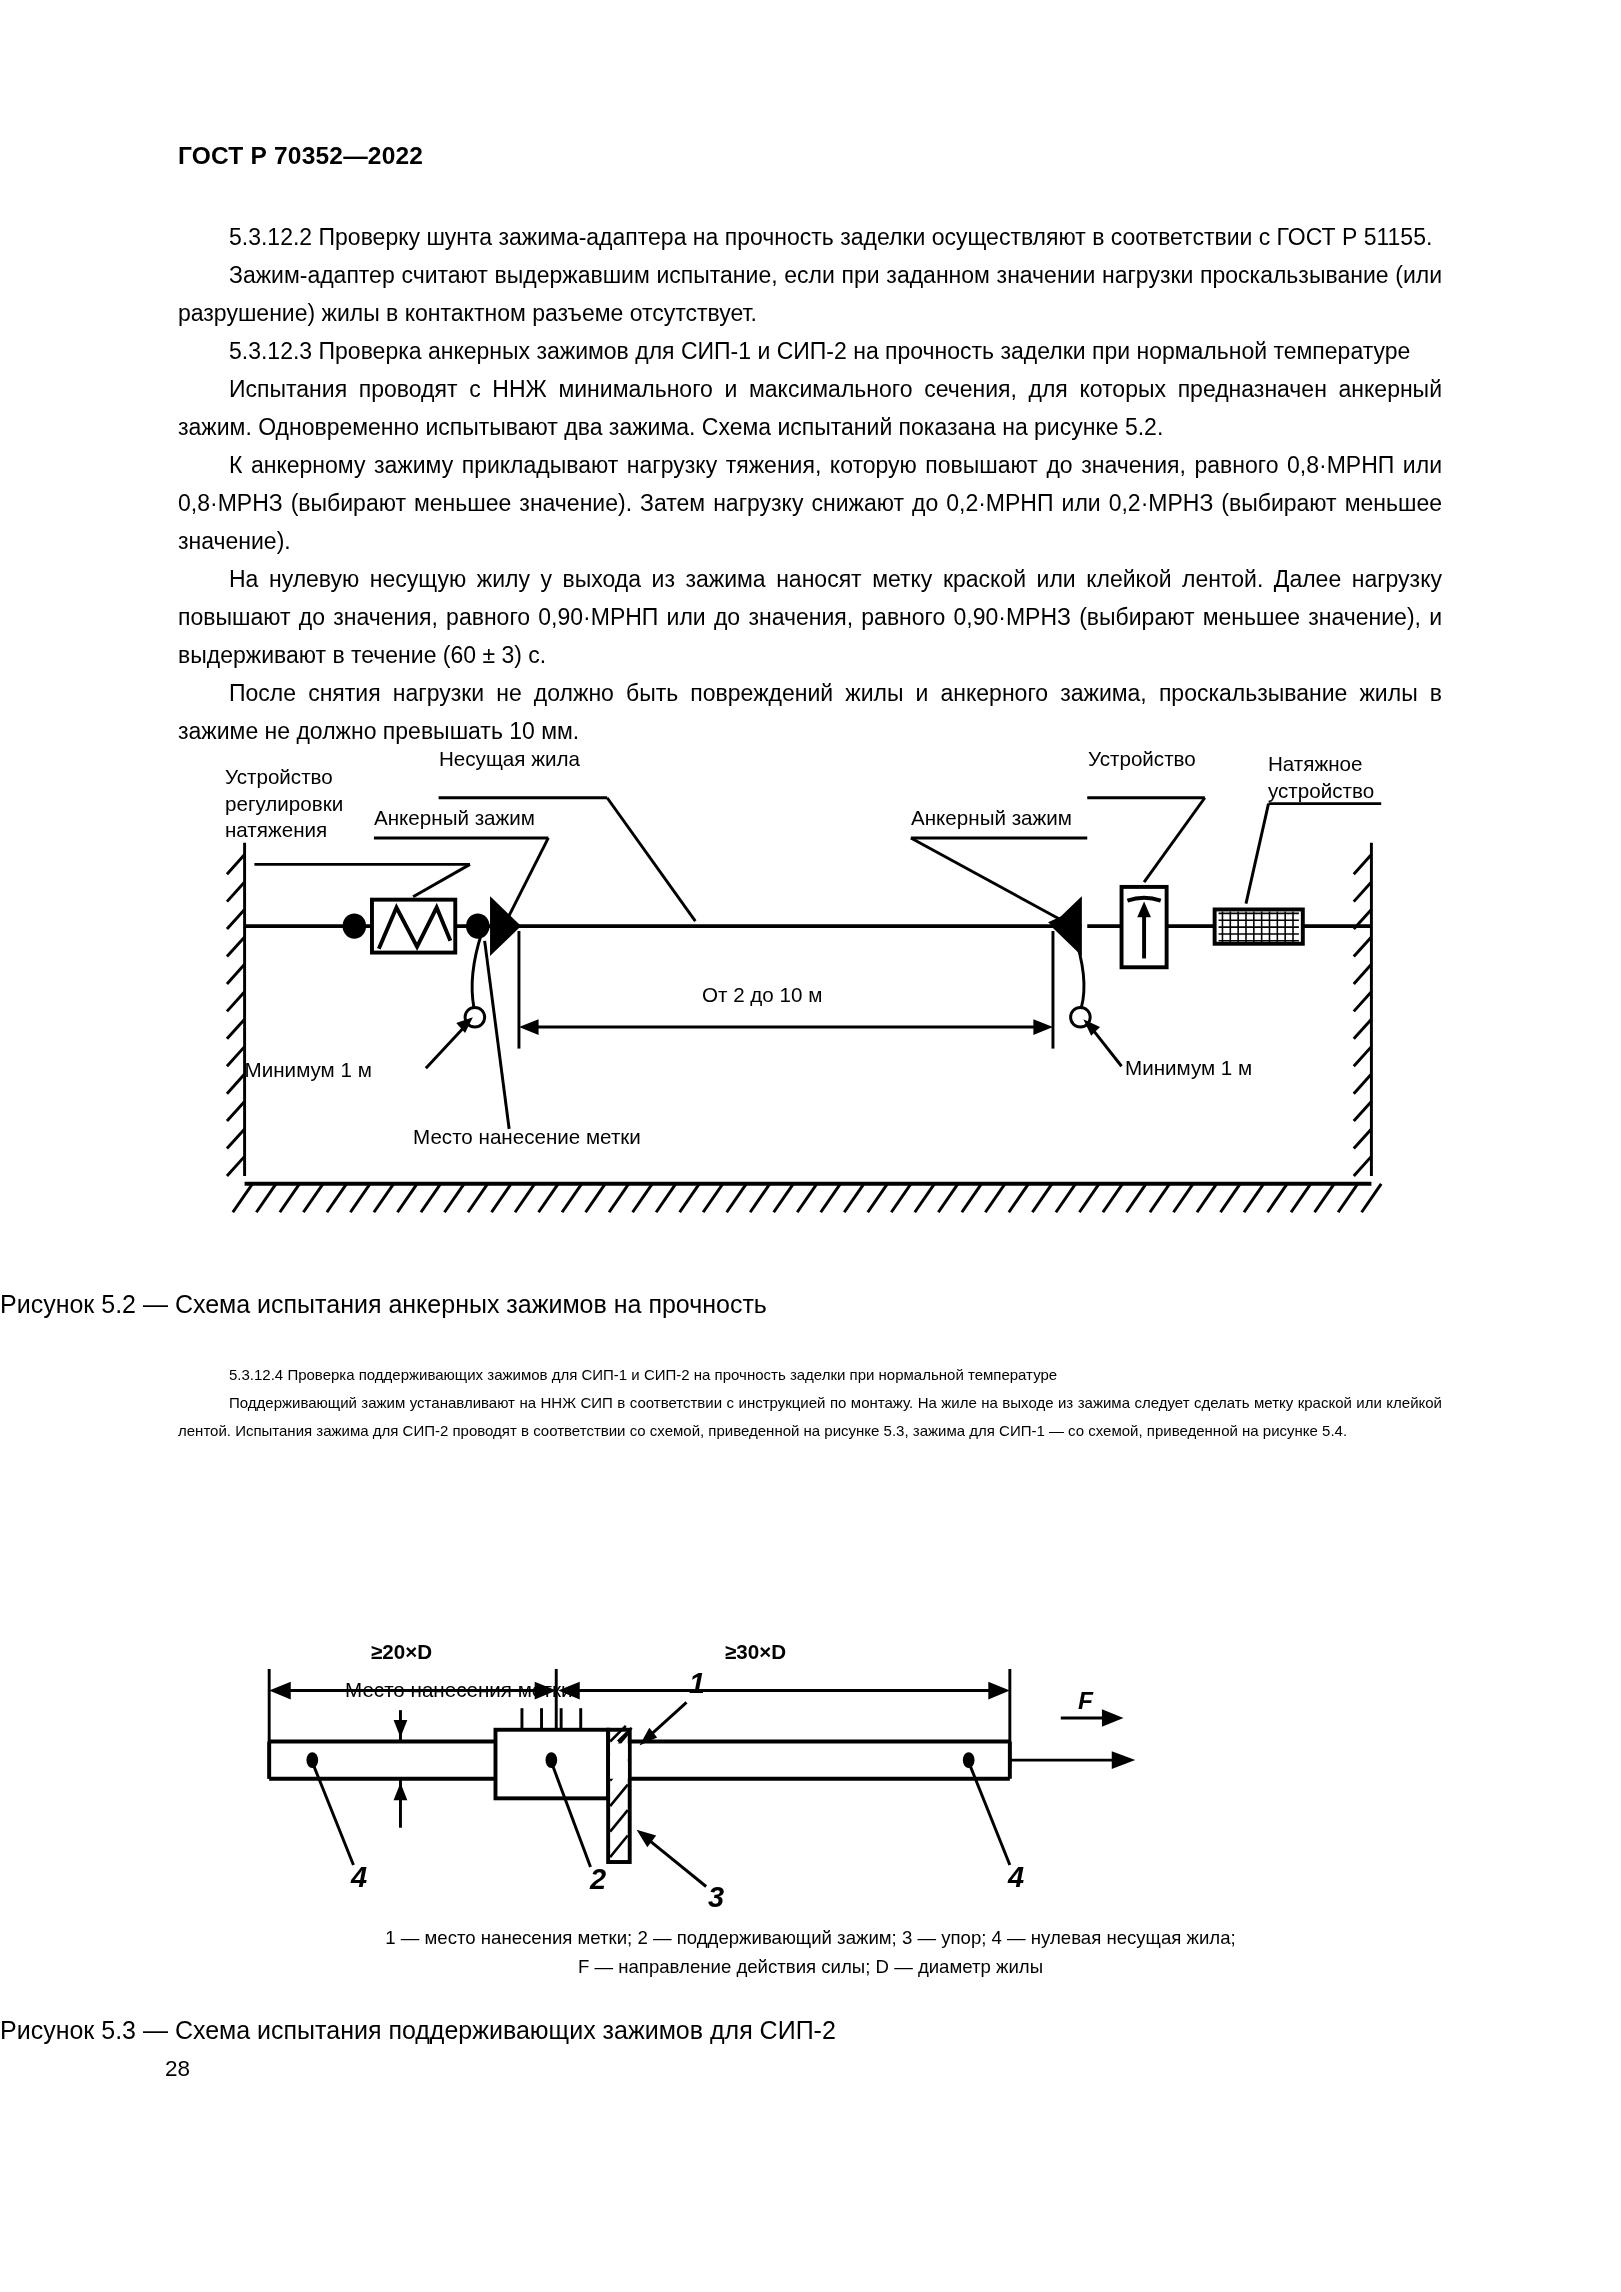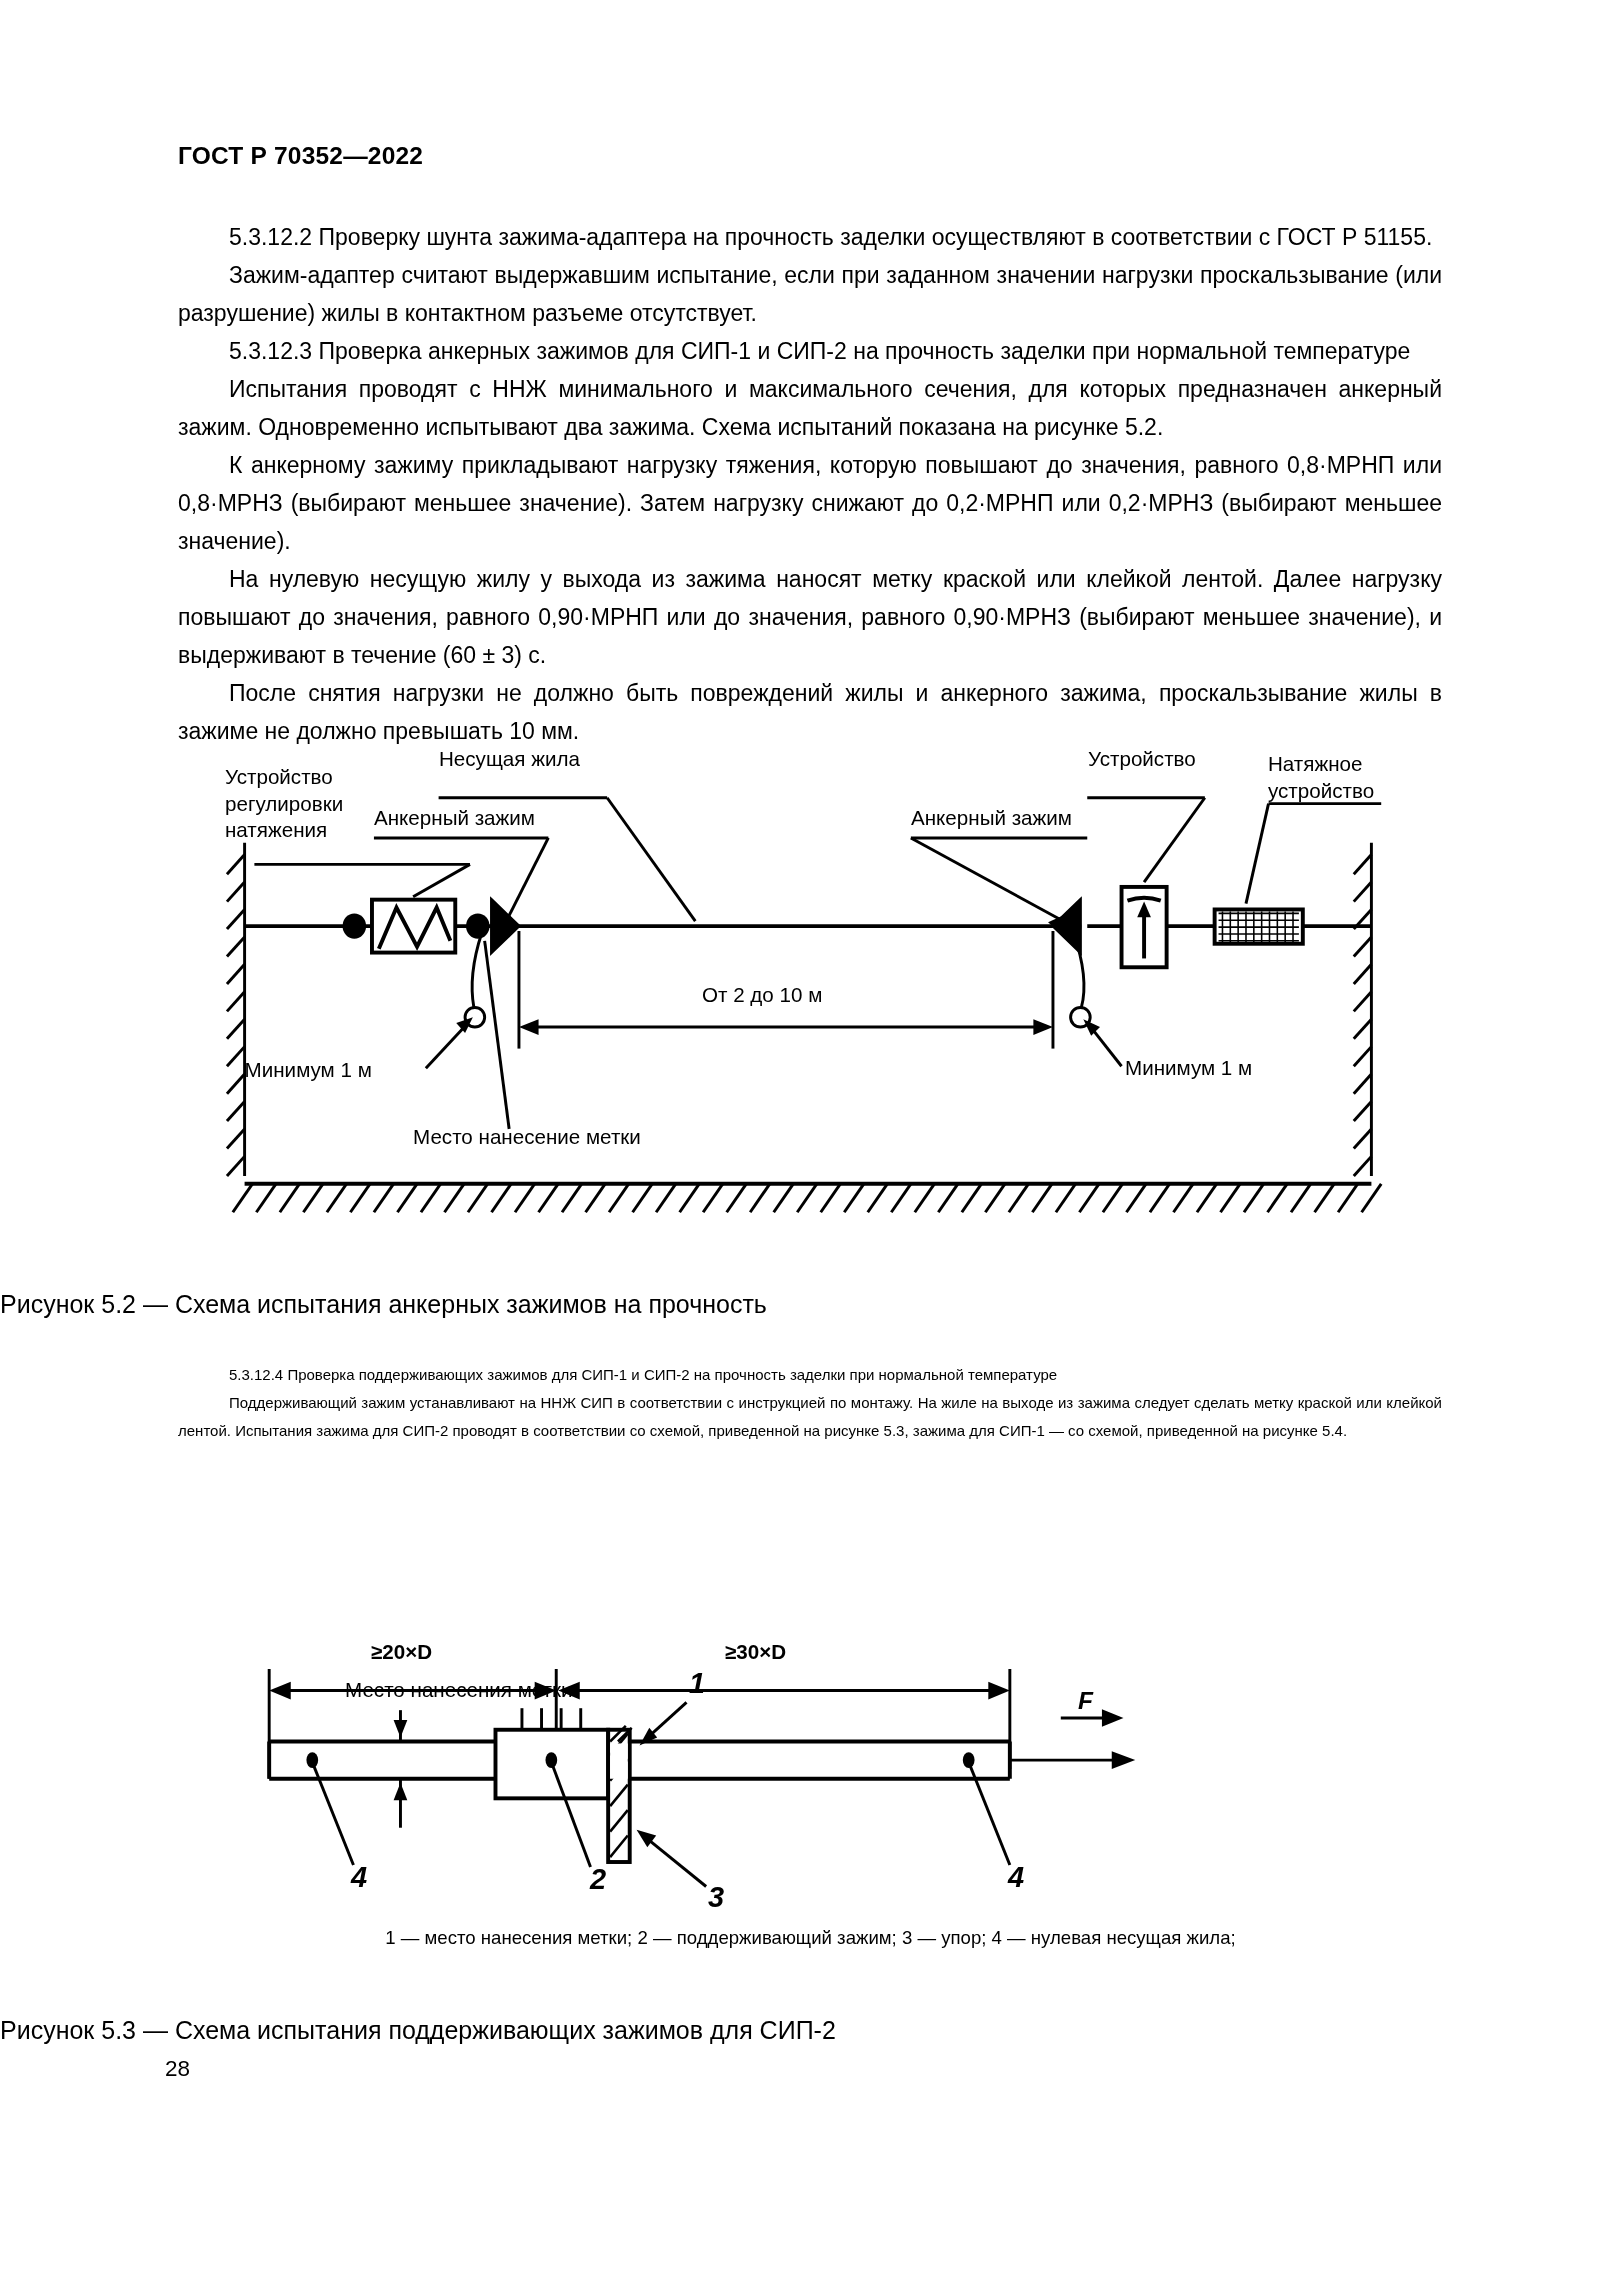--- a/index.html
+++ b/index.html
@@ -403,20 +403,21 @@
     <div style="position:absolute;left:823px;top:114px;font-size:24.5px;font-style:italic;font-weight:bold;">F</div>
     <div style="position:absolute;left:434px;top:94px;font-size:29px;font-style:italic;font-weight:bold;">1</div>
     <div style="position:absolute;left:335px;top:290px;font-size:29px;font-style:italic;font-weight:bold;">2</div>
     <div style="position:absolute;left:453px;top:308px;font-size:29px;font-style:italic;font-weight:bold;">3</div>
     <div style="position:absolute;left:96px;top:288px;font-size:29px;font-style:italic;font-weight:bold;">4</div>
     <div style="position:absolute;left:753px;top:288px;font-size:29px;font-style:italic;font-weight:bold;">4</div>
   </div>
 
   <div class="fig-legend">
     <div>1 — место нанесения метки; 2 — поддерживающий зажим; 3 — упор; 4 — нулевая несущая жила;</div>
+    <div>F — направление действия силы; D — диаметр жилы</div>
   </div>
 
   <div class="fig-caption" id="caption-53">Рисунок 5.3 — Схема испытания поддерживающих зажимов для СИП-2</div>
 
   <div class="page-number">28</div>
 
 </div>
 
 
 </body></html>

